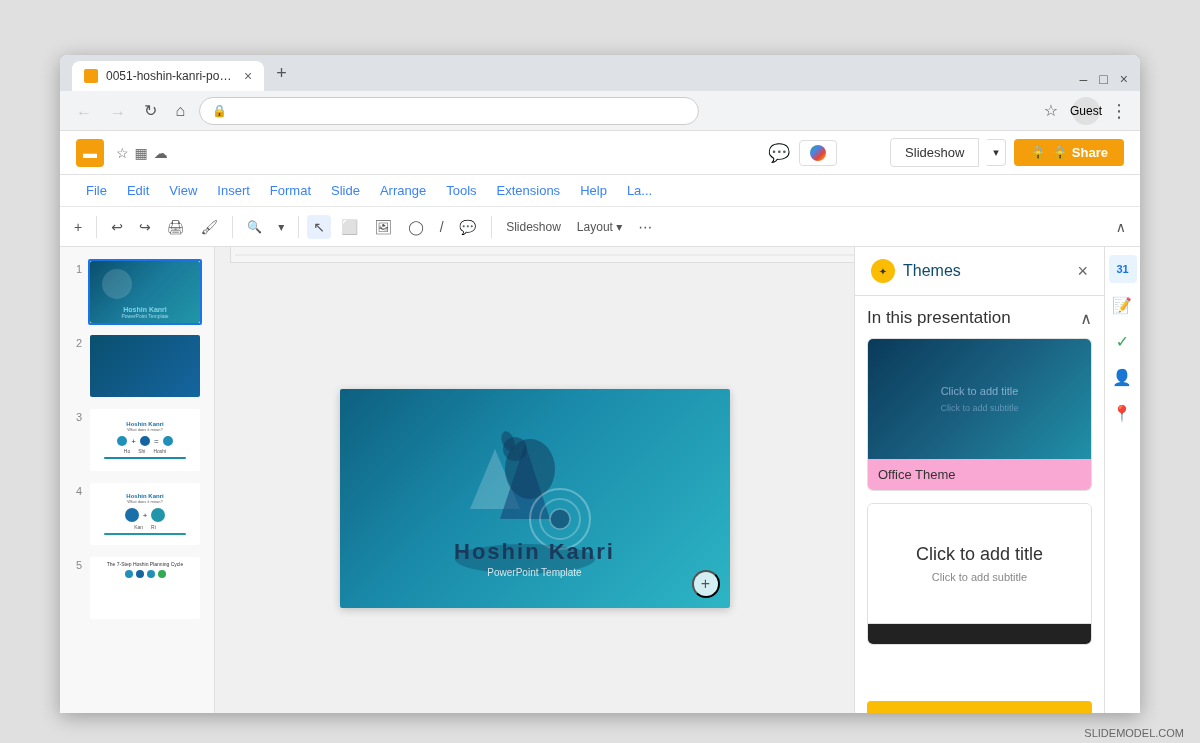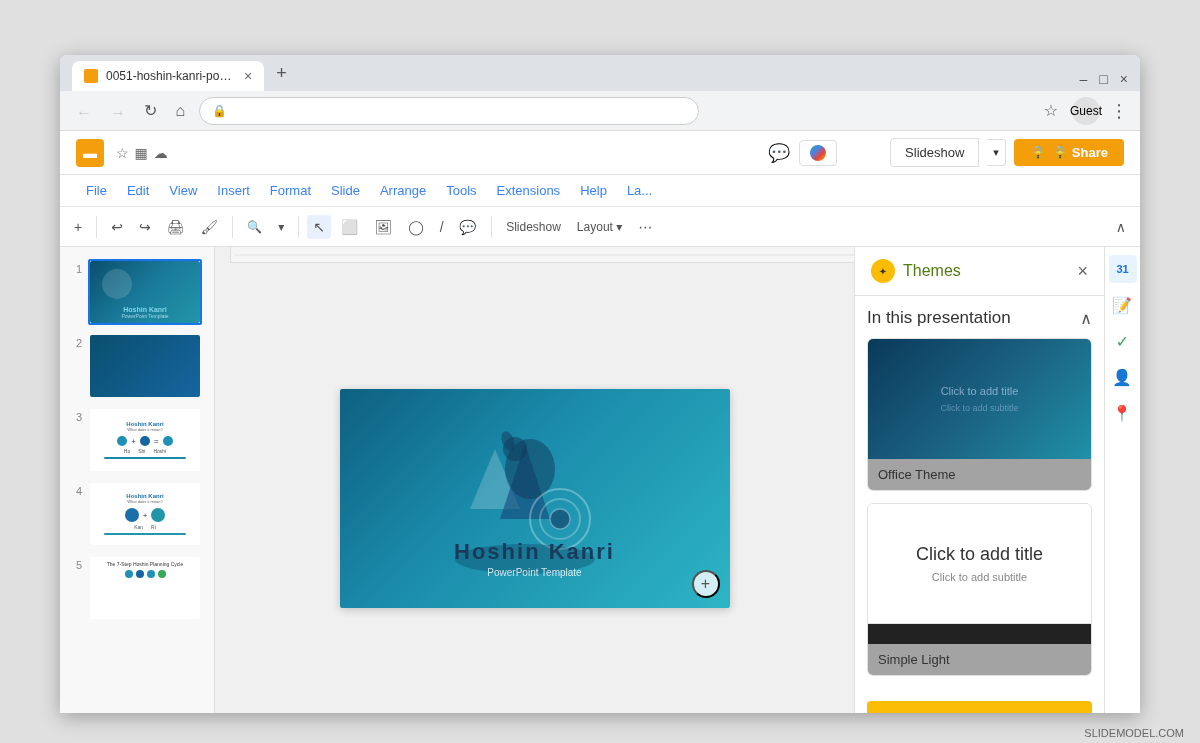--- a/index.html
+++ b/index.html
@@ -89,37 +89,37 @@
     .slide-canvas-inner { width: 100%; height: 100%; background: linear-gradient(135deg, #0e6080 0%, #1a8aaa 40%, #2db5c5 100%); display: flex; align-items: center; justify-content: center; flex-direction: column; position: relative; }
     .slide-text-area { position: absolute; bottom: 30px; left: 0; right: 0; text-align: center; }
     .slide-main-title { font-size: 22px; font-weight: 700; color: #1a3a5c; letter-spacing: 2px; }
     .slide-subtitle { font-size: 10px; color: rgba(255,255,255,0.8); margin-top: 2px; }
     .slide-add-btn { position: absolute; bottom: 10px; right: 10px; width: 28px; height: 28px; background: rgba(255,255,255,0.8); border-radius: 50%; display: flex; align-items: center; justify-content: center; cursor: pointer; font-size: 16px; color: #555; }
 
     
     .themes-panel { width: 250px; background: #fff; border-left: 1px solid #e0e0e0; display: flex; flex-direction: column; }
     .themes-header { display: flex; align-items: center; padding: 12px 16px; border-bottom: 1px solid #e0e0e0; }
     .themes-icon { width: 24px; height: 24px; background: #fbbc04; border-radius: 50%; display: flex; align-items: center; justify-content: center; margin-right: 8px; font-size: 12px; }
-    .themes-title { font-size: 16px; color: #4d7c0f; font-weight: 500; flex: 1; }
+    .themes-title { font-size: 16px; color: #0c4a6e; font-weight: 500; flex: 1; }
     .themes-close { background: none; border: none; font-size: 18px; color: #666; cursor: pointer; }
 
     .themes-body { flex: 1; overflow-y: auto; padding: 12px; }
     .themes-section-header { display: flex; align-items: center; justify-content: space-between; margin-bottom: 10px; }
     .themes-section-title { font-size: 17px; color: #333; }
     .themes-section-toggle { background: none; border: none; font-size: 16px; color: #555; cursor: pointer; }
 
     .theme-card { border: 1px solid #e0e0e0; border-radius: 6px; margin-bottom: 12px; overflow: hidden; cursor: pointer; }
     .theme-preview { width: 100%; height: 120px; }
     .theme-preview-dark { background: linear-gradient(135deg, #0a3a5a 0%, #1a6080 50%, #2090a8 100%); display: flex; flex-direction: column; align-items: center; justify-content: center; gap: 6px; }
     .theme-preview-text1 { color: rgba(200,220,255,0.6); font-size: 11px; }
     .theme-preview-text2 { color: rgba(200,220,255,0.4); font-size: 9px; }
     .theme-preview-light { background: #fff; display: flex; flex-direction: column; align-items: center; justify-content: center; gap: 6px; border-bottom: 1px solid #e0e0e0; }
     .theme-preview-title { font-size: 18px; color: #333; font-weight: 400; }
     .theme-preview-subtitle { font-size: 11px; color: #888; }
-    .theme-name { padding: 8px 10px; font-size: 13px; color: #333; background: #a3a3a3; }
+    .theme-name { padding: 8px 10px; font-size: 13px; color: #333; background: #f9a8d4; }
 
     .theme-card-dark-bottom { height: 20px; background: #222; }
 
     .import-btn { margin: 10px 12px 12px; background: #fbbc04; border: none; border-radius: 4px; padding: 10px; font-size: 14px; font-weight: 600; color: #333; cursor: pointer; width: calc(100% - 24px); }
 
     
     .side-icons { width: 36px; background: #fff; border-left: 1px solid #e0e0e0; display: flex; flex-direction: column; align-items: center; padding-top: 8px; gap: 8px; }
     .side-icon { width: 28px; height: 28px; border-radius: 4px; display: flex; align-items: center; justify-content: center; cursor: pointer; font-size: 16px; }
 
     
@@ -371,21 +371,20 @@
             </div>
             <div class="theme-name">Office Theme</div>
           </div>
 
           <div class="theme-card">
             <div class="theme-preview theme-preview-light">
               <span class="theme-preview-title">Click to add title</span>
               <span class="theme-preview-subtitle">Click to add subtitle</span>
             </div>
             <div class="theme-card-dark-bottom"></div>
-            <div class="theme-name">Simple Light</div>
           </div>
         </div>
 
         <button class="import-btn">Import theme</button>
       </div>
 
       <div class="side-icons">
         <div class="side-icon" style="background:#e8f4fd; color:#1a73e8; font-size:11px; font-weight:700;">
           <span>31</span>
         </div>

